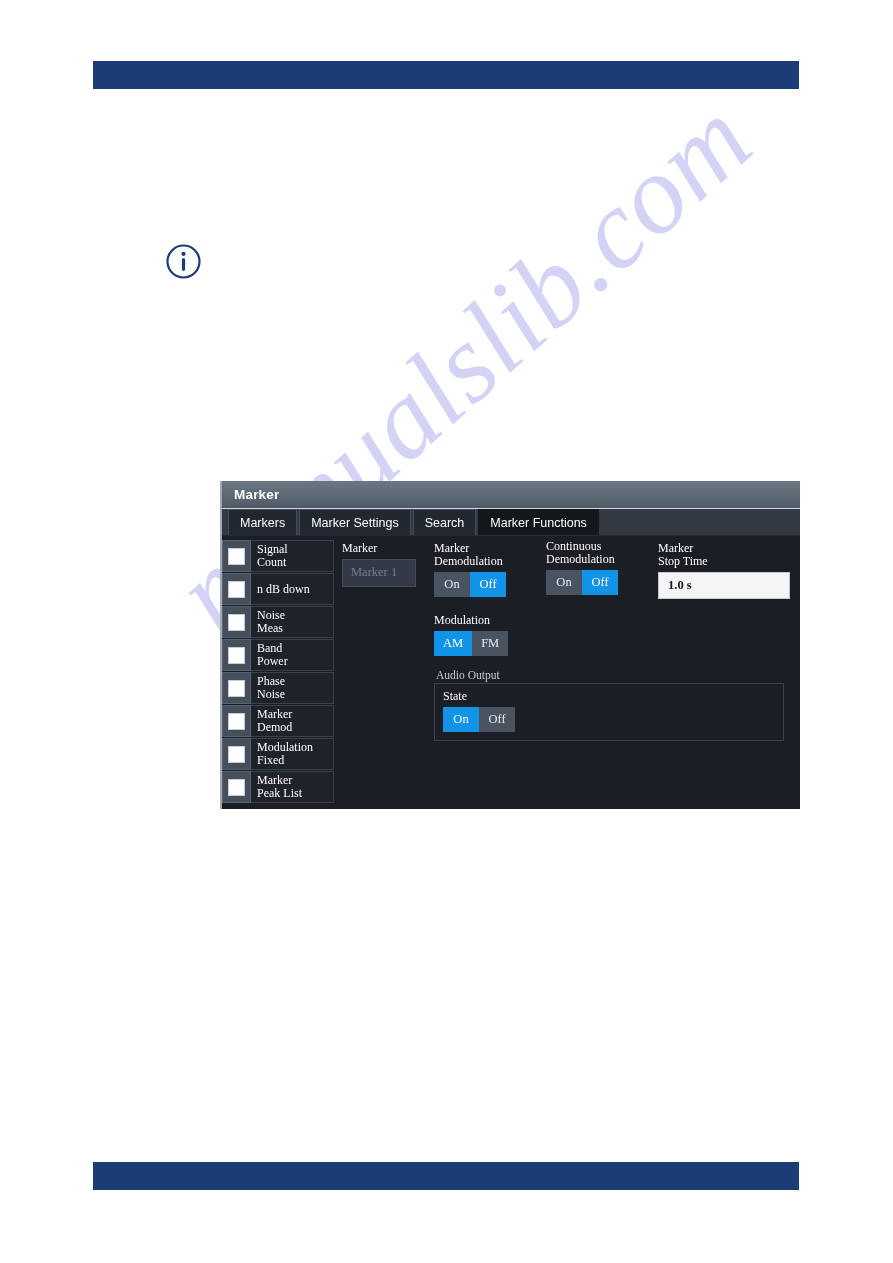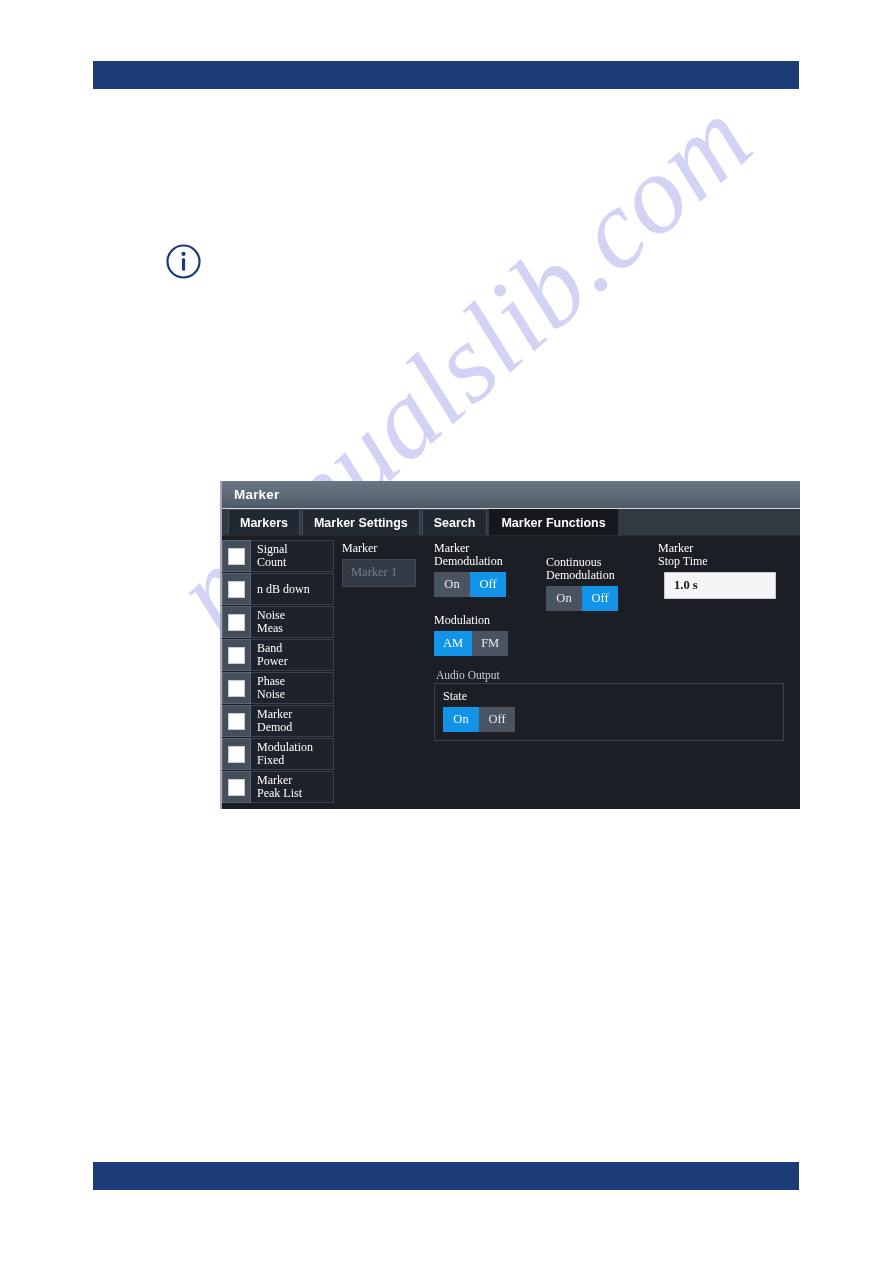--- a/index.html
+++ b/index.html
@@ -92,21 +92,21 @@
     align-items: stretch;
     padding-left: 6px;
     box-sizing: border-box;
     border-bottom: 1px solid #262b33;
   }
   .tab {
     display: flex;
     align-items: center;
     padding: 0 11px;
     font-size: 12.5px;
-    font-weight: bold;
+    font-weight: normal;
     color: #ffffff;
     background: #222831;
     margin-right: 2px;
     border: 1px solid #454c57;
     border-bottom: none;
     box-sizing: border-box;
     white-space: nowrap;
   }
   .tab.active {
     background: #14171c;
@@ -227,23 +227,23 @@
     padding-left: 9px;
     color: #14171c;
     font-size: 12.5px;
     font-weight: bold;
   }
 
   
   .blk { position: absolute; }
   #blk-marker       { left: 8px;   top: 6px; }
   #blk-mdemod       { left: 100px; top: 6px; }
-  #blk-cdemod       { left: 212px; top: 20px; }
+  #blk-cdemod       { left: 212px; top: 4px; }
   #blk-stoptime     { left: 324px; top: 6px; }
-  #blk-stoptime .textfield { width: 112px; margin-left: 6px; }
+  #blk-stoptime .textfield { width: 132px; }
   #blk-modulation   { left: 100px; top: 78px; }
 
   .groupbox {
     position: absolute;
     left: 100px;
     top: 133px;
     width: 350px;
   }
   .groupbox-title {
     font-size: 11.5px;

